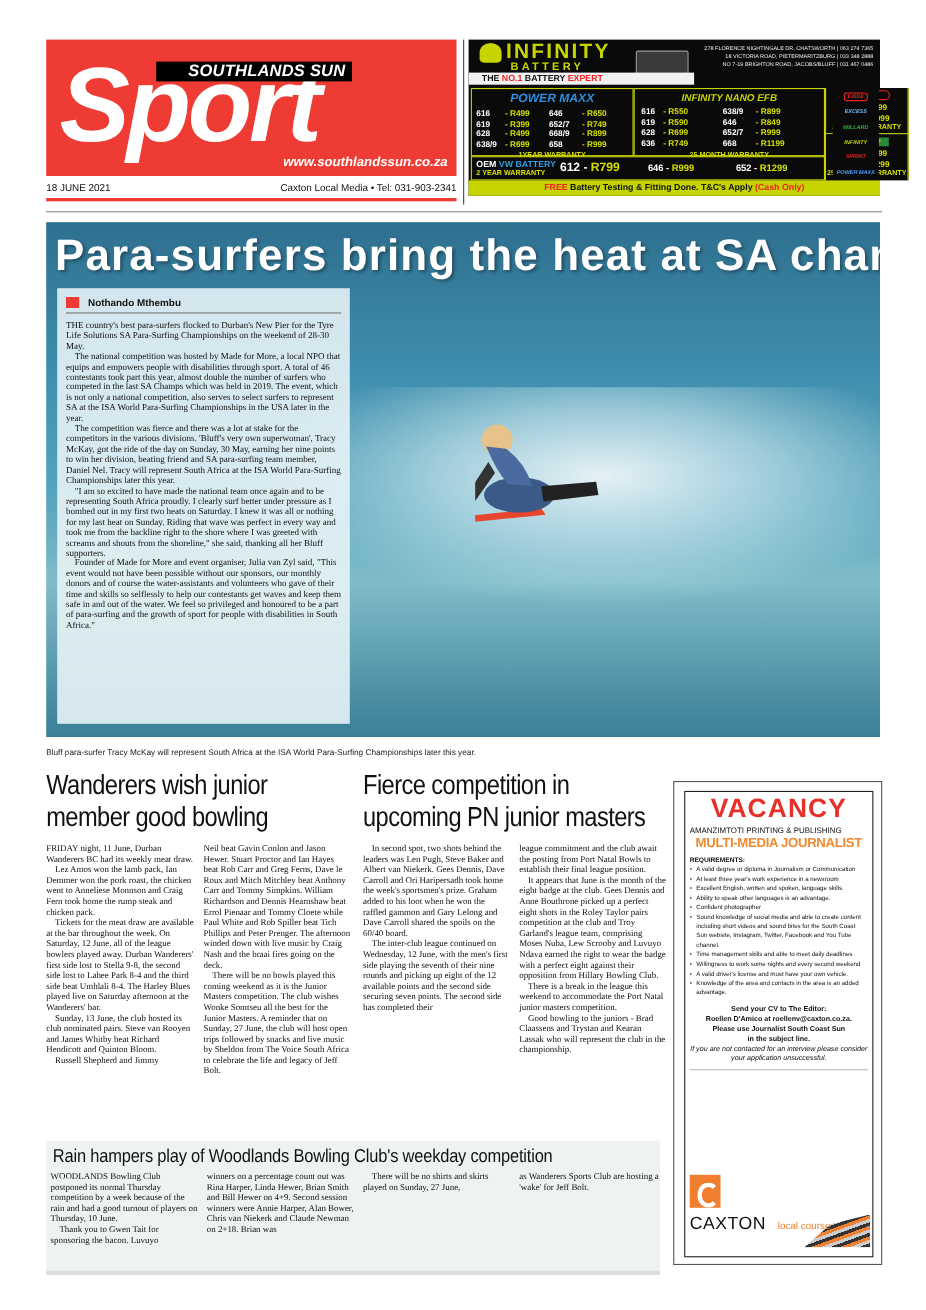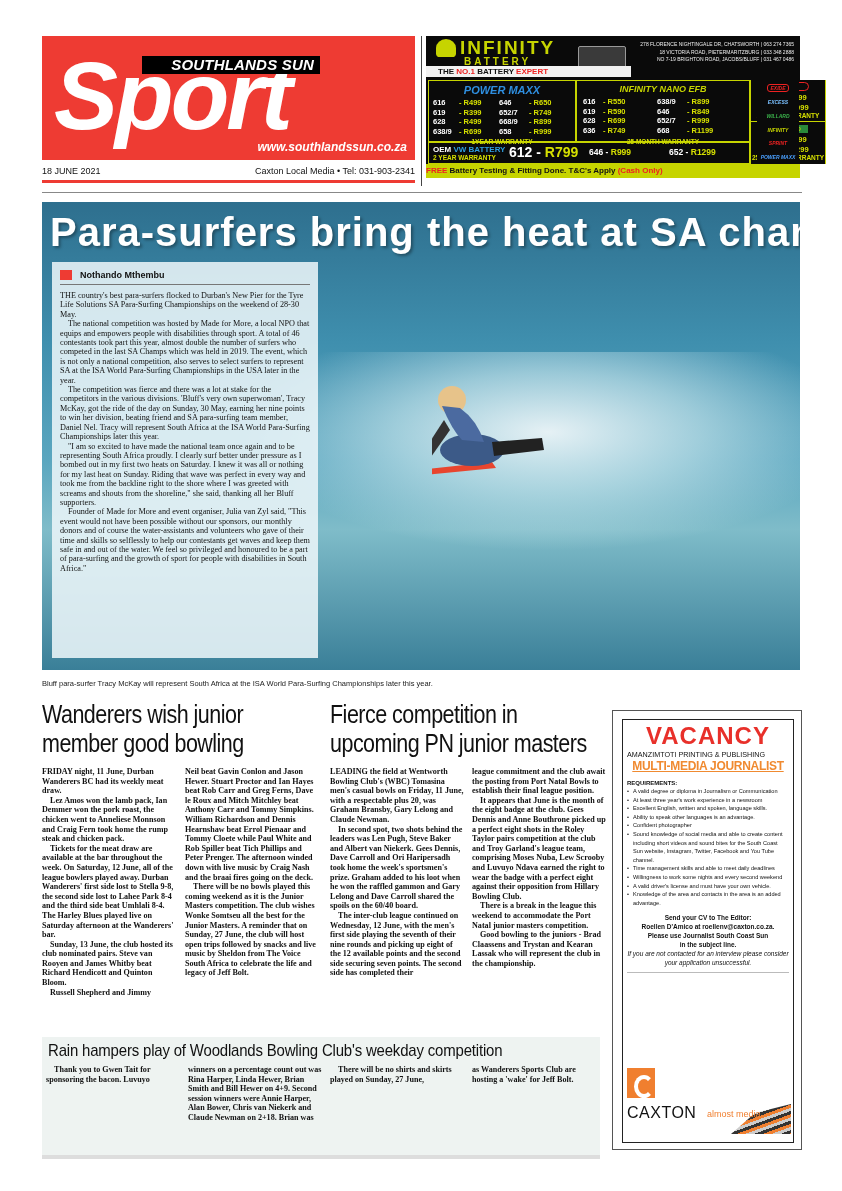--- a/index.html
+++ b/index.html
@@ -24,52 +24,52 @@
   .ad-battery { position: absolute; left: 152px; top: 10px; width: 48px; height: 26px; background: #3a3a3a; border: 1px solid #999; border-radius: 2px; }
   .ad-addr { position: absolute; right: 6px; top: 5px; font-size: 5px; line-height: 7.5px; text-align: right; color: #eee; }
   .ad-tagline { position: absolute; left: 0; top: 30px; width: 205px; height: 11px; background: #f2f2f2; color: #111; font: bold 8px "Liberation Sans", sans-serif; padding-left: 12px; line-height: 11px; }
   .ad-tagline .red { color: #e22; }
   .ad-grid { position: absolute; left: 0; top: 44px; width: 374px; height: 84px; }
   .ad-box { position: absolute; border: 1px solid #c6d400; }
   .ad-box-title { font: italic bold 11px "Liberation Sans", sans-serif; text-align: center; margin-top: 3px; }
   .ad-price { font: bold 7.5px "Liberation Sans", sans-serif; line-height: 9.5px; display:flex; }
   .ad-price .r { color: #d6e000; }
   .ad-warr { color: #d6e000; font: bold 6.5px "Liberation Sans", sans-serif; text-align: center; }
-  .ad-foot { position: absolute; left: 0; bottom: 0; width: 374px; height: 14px; background: #c6d400; color: #111; font: bold 8px "Liberation Sans", sans-serif; line-height: 14px; }
+  .ad-foot { position: absolute; left: 0; bottom: 0; width: 374px; height: 14px; background: #c6d400; color: #111; font: bold 8px "Liberation Sans", sans-serif; text-align: center; line-height: 14px; }
   .ad-foot .red { color: #e22; }
 
   
   .hero { position: absolute; left: 42px; top: 202px; width: 758px; height: 468px; background: linear-gradient(180deg, #2e6f8e 0%, #3f8fae 30%, #5aa6bf 55%, #7fbcc9 70%, #3a7f98 100%); overflow: hidden; }
   .hero-wave { position:absolute; right: 0; top: 150px; width: 560px; height: 200px; background: radial-gradient(ellipse at 55% 40%, rgba(255,255,255,0.85) 0%, rgba(210,235,240,0.6) 35%, rgba(90,160,180,0) 70%); }
   .hero-surfer { position: absolute; left: 390px; top: 178px; width: 120px; height: 120px; }
   .hero-title { position: absolute; left: 8px; top: 8px; color: #fff; font: bold 40px "Liberation Sans", sans-serif; letter-spacing: 1px; text-shadow: 2px 2px 3px rgba(0,0,0,0.35); white-space: nowrap; }
   .hero-textbox { position: absolute; left: 10px; top: 60px; width: 266px; height: 396px; background: rgba(235,245,248,0.88); padding: 6px 8px; }
   .byline { display:flex; align-items:center; border-bottom: 1px solid #777; padding-bottom: 4px; margin-bottom: 6px; margin-top: 2px; }
   .byline-sq { width: 12px; height: 10px; background: #ee3b33; margin-right: 8px; }
   .byline-name { font: bold 9px "Liberation Sans", sans-serif; }
   .hero-body { font-size: 8.2px; line-height: 9.4px; text-align: left; }
   .hero-body p { text-indent: 8px; }
   .hero-body p:first-child { text-indent: 0; }
   .caption { position: absolute; left: 42px; top: 679px; font: 7.5px "Liberation Sans", sans-serif; color: #222; }
 
   
   .headline { position: absolute; font: 25px "Liberation Sans", sans-serif; line-height: 29px; letter-spacing: -0.6px; transform: scaleX(0.86); transform-origin: left top; white-space: nowrap; }
   .col { position: absolute; font-size: 8.1px; line-height: 9.6px; }
-  .col p { text-indent: 8px; font-weight: bold; }
+  .col p { text-indent: 8px; }
   .col p.first { text-indent: 0; }
 
   .rain-box { position: absolute; left: 42px; top: 1037px; width: 558px; height: 118px; background: #eef3f1; }
   .rain-head { position: absolute; left: 6px; top: 4px; font: 17px "Liberation Sans", sans-serif; letter-spacing: -0.2px; transform: scaleX(0.88); transform-origin: left top; white-space: nowrap; }
 
   
   .vacancy { position: absolute; left: 612px; top: 710px; width: 190px; height: 440px; border: 1px solid #555; }
   .vacancy-inner { position: absolute; left: 9px; top: 8px; width: 172px; height: 424px; border: 1px solid #222; font-family: "Liberation Sans", sans-serif; padding: 3px 4px; }
   .vac-title { color: #e8302a; font: bold 24px "Liberation Sans", sans-serif; text-align: center; letter-spacing: 1px; line-height: 26px; }
   .vac-company { font-size: 7.2px; margin-top: 1px; }
-  .vac-role { color: #f08a30; font: bold 12px "Liberation Sans", sans-serif; text-align: center; line-height: 15px; letter-spacing: -0.3px; text-decoration: underline; }
+  .vac-role { color: #f08a30; font: bold 12px "Liberation Sans", sans-serif; text-align: center; line-height: 15px; letter-spacing: -0.3px; }
   .vac-intro { font-size: 7.4px; line-height: 9px; margin-top: 3px; }
   .vac-req-h { font: bold 6px "Liberation Sans", sans-serif; margin-top: 6px; }
   .vac-list { list-style: none; font-size: 5.6px; line-height: 8.6px; margin-top: 1px; }
   .vac-list li { padding-left: 6px; position: relative; }
   .vac-list li::before { content: "•"; position: absolute; left: 0; }
   .vac-send { font: bold 6.5px "Liberation Sans", sans-serif; text-align: center; line-height: 9px; margin-top: 6px; }
   .vac-note { font: italic 6.5px "Liberation Sans", sans-serif; text-align: center; line-height: 9px; }
   .vac-divider { height: 1px; background: #bbb; margin-top: 5px; }
   .caxton-logo { position: absolute; left: 4px; bottom: 8px; width: 164px; height: 66px; }
   .caxton-mark { position: absolute; left: 0; top: 0; width: 28px; height: 30px; background: #f07f2f; }
@@ -175,21 +175,21 @@
       <div class="ad-warr">25 MONTH WARRANTY</div>
     </div>
 
     <div class="ad-box" style="left:324px; top:0; width:0; height:0; border:none;"></div>
 
     <div class="ad-box" style="left:2px; top:62px; width:322px; height:22px; display:flex; align-items:center;">
       <div style="width:80px; padding-left:4px;">
         <div style="font: bold 8px 'Liberation Sans', sans-serif;"><span>OEM </span><span style="color:#2f9fe0">VW BATTERY</span></div>
         <div class="ad-warr" style="text-align:left">2 YEAR WARRANTY</div>
       </div>
-      <div class="ad-price" style="width:80px; font-size:14px;"><span>612</span>&nbsp;-&nbsp;<span class="r">R799</span></div>
+      <div class="ad-price" style="width:80px; font-size:11px;"><span>612</span>&nbsp;-&nbsp;<span class="r">R799</span></div>
       <div class="ad-price" style="width:80px; font-size:8.5px;"><span>646</span>&nbsp;-&nbsp;<span class="r">R999</span></div>
       <div class="ad-price" style="width:80px; font-size:8.5px;"><span>652</span>&nbsp;-&nbsp;<span class="r">R1299</span></div>
     </div>
   </div>
 
   <div class="ad-box" style="left:326px; top:44px; width:0; height:0; border:none;"></div>
   <div style="position:absolute; left:326px; top:44px; width:0;"></div>
 
   <div class="ad-box" style="left:326px; top:44px; width:0;"></div>
   <div style="position:absolute; left:324px; top:44px; width:1px; height:84px; background:#c6d400;"></div>
@@ -325,34 +325,34 @@
 <div class="col" style="left:185px; top:767px; width:134px;">
   <p class="first">Neil beat Gavin Conlon and Jason Hewer. Stuart Proctor and Ian Hayes beat Rob Carr and Greg Ferns, Dave le Roux and Mitch Mitchley beat Anthony Carr and Tommy Simpkins. William Richardson and Dennis Hearnshaw beat Errol Pienaar and Tommy Cloete while Paul White and Rob Spiller beat Tich Phillips and Peter Prenger. The afternoon winded down with live music by Craig Nash and the braai fires going on the deck.</p>
   <p>There will be no bowls played this coming weekend as it is the Junior Masters competition. The club wishes Wonke Somtseu all the best for the Junior Masters. A reminder that on Sunday, 27 June, the club will host open trips followed by snacks and live music by Sheldon from The Voice South Africa to celebrate the life and legacy of Jeff Bolt.</p>
 </div>
 
 <div class="headline" style="left:330px; top:700px;">
   <div>Fierce competition in</div>
   <div>upcoming PN junior masters</div>
 </div>
 <div class="col" style="left:330px; top:767px; width:134px;">
-  <p class="first">LEADING the field at Wentworth Bowling Club's (WBC) Tomasina men's casual bowls on Friday, 11 June, with a respectable plus 20, was Graham Bransby, Gary Lelong and Claude Newman.</p>
   <p>In second spot, two shots behind the leaders was Len Pugh, Steve Baker and Albert van Niekerk. Gees Dennis, Dave Carroll and Ori Haripersadh took home the week's sportsmen's prize. Graham added to his loot when he won the raffled gammon and Gary Lelong and Dave Carroll shared the spoils on the 60/40 board.</p>
   <p>The inter-club league continued on Wednesday, 12 June, with the men's first side playing the seventh of their nine rounds and picking up eight of the 12 available points and the second side securing seven points. The second side has completed their</p>
 </div>
 <div class="col" style="left:472px; top:767px; width:134px;">
   <p class="first">league commitment and the club await the posting from Port Natal Bowls to establish their final league position.</p>
   <p>It appears that June is the month of the eight badge at the club. Gees Dennis and Anne Bouthrone picked up a perfect eight shots in the Roley Taylor pairs competition at the club and Troy Garland's league team, comprising Moses Nuba, Lew Scrooby and Luvuyo Ndava earned the right to wear the badge with a perfect eight against their opposition from Hillary Bowling Club.</p>
   <p>There is a break in the league this weekend to accommodate the Port Natal junior masters competition.</p>
   <p>Good bowling to the juniors - Brad Claassens and Trystan and Kearan Lassak who will represent the club in the championship.</p>
 </div>
 
 <div class="rain-box">
   <div class="rain-head">Rain hampers play of Woodlands Bowling Club's weekday competition</div>
   <div class="col" style="left:4px; top:28px; width:134px;">
+    <p class="first">WOODLANDS Bowling Club postponed its normal Thursday competition by a week because of the rain and had a good turnout of players on Thursday, 10 June.</p>
     <p>Thank you to Gwen Tait for sponsoring the bacon. Luvuyo</p>
   </div>
   <div class="col" style="left:146px; top:28px; width:134px;">
     <p class="first">winners on a percentage count out was Rina Harper, Linda Hewer, Brian Smith and Bill Hewer on 4+9. Second session winners were Annie Harper, Alan Bower, Chris van Niekerk and Claude Newman on 2+18. Brian was</p>
   </div>
   <div class="col" style="left:288px; top:28px; width:134px;">
     <p>There will be no shirts and skirts played on Sunday, 27 June,</p>
   </div>
   <div class="col" style="left:430px; top:28px; width:128px;">
     <p class="first">as Wanderers Sports Club are hosting a 'wake' for Jeff Bolt.</p>
@@ -383,16 +383,16 @@
       <div>Roellen D'Amico at roellenv@caxton.co.za.</div>
       <div>Please use Journalist South Coast Sun</div>
       <div>in the subject line.</div>
     </div>
     <div class="vac-note">If you are not contacted for an interview please consider your application unsuccessful.</div>
     <div class="vac-divider"></div>
     <div class="caxton-logo">
       <div class="caxton-mark"></div>
       <div class="caxton-stripes"></div>
       <div class="caxton-name">CAXTON</div>
-      <div class="caxton-sub">almost media</div>
+      <div class="caxton-sub">local course</div>
     </div>
   </div>
 </div>
 
 </body></html>

